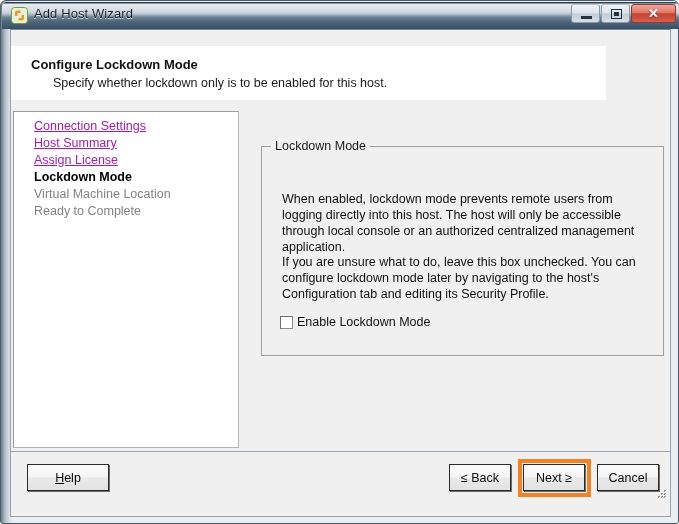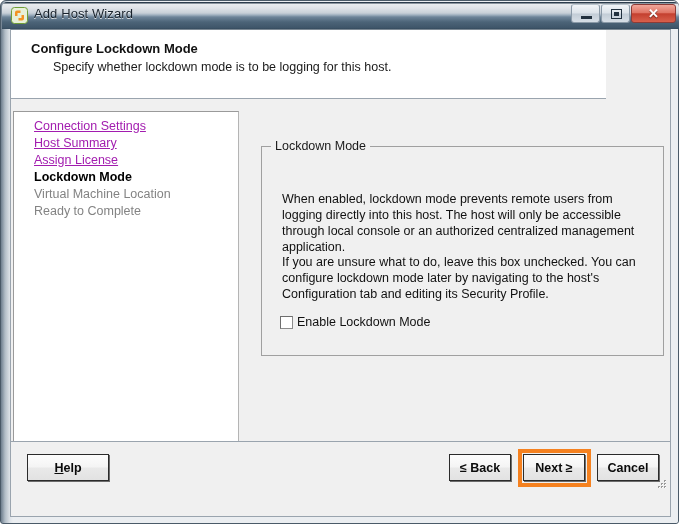--- a/index.html
+++ b/index.html
@@ -135,21 +135,21 @@
     background: #f0f0f0;
     border: 1px solid #9aa4ae;
     border-top: 1px solid #7b8893;
     box-sizing: border-box;
     overflow: hidden;
   }
 
   
   .header {
     position: absolute;
-    left: 0; top: 0;
+    left: 0; top: 16px;
     width: 595px;
     height: 69px;
     background: #ffffff;
     border-bottom: 1px solid #9aa4ae;
     box-sizing: border-box;
   }
   .header-title {
     position: absolute;
     left: 20px;
     top: 11px;
@@ -260,27 +260,26 @@
   .check-label {
     margin-left: 4px;
     font-size: 12.5px;
     color: #111111;
   }
 
   
   .footer {
     position: absolute;
     left: 0;
-    top: 411px;
+    top: 421px;
     width: 659px;
     height: 53px;
     background: #f0f0f0;
     border-top: 1px solid #9aa4ae;
     box-sizing: border-box;
-    font-weight: bold;
   }
   .btn {
     position: absolute;
     height: 27px;
     box-sizing: border-box;
     background: linear-gradient(to bottom, #fdfdfd 0%, #f4f4f4 48%, #e9e9e9 52%, #e2e2e2 100%);
     border: 1px solid #2b2b2b;
     font-size: 12.5px;
     color: #0b0b0b;
     display: flex;
@@ -343,21 +342,21 @@
       <div class="winbtn close">
         <span class="glyph-close">✕</span>
       </div>
     </div>
   </div>
 
   <div class="client">
 
     <div class="header">
       <div class="header-title">Configure Lockdown Mode</div>
-      <div class="header-sub">Specify whether lockdown mode is to be logging for this host.</div>
+      <div class="header-sub">Specify whether lockdown only is to be enabled for this host.</div>
     </div>
 
     <div class="body-region">
 
       <div class="sidebar">
         <div class="nav-item link">Connection Settings</div>
         <div class="nav-item link">Host Summary</div>
         <div class="nav-item link">Assign License</div>
         <div class="nav-item current">Lockdown Mode</div>
         <div class="nav-item future">Virtual Machine Location</div>

